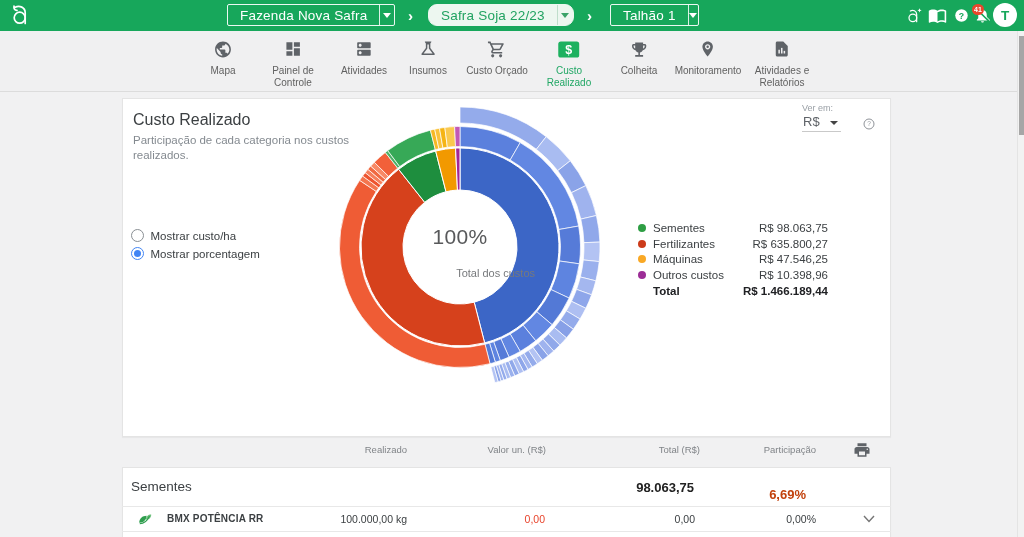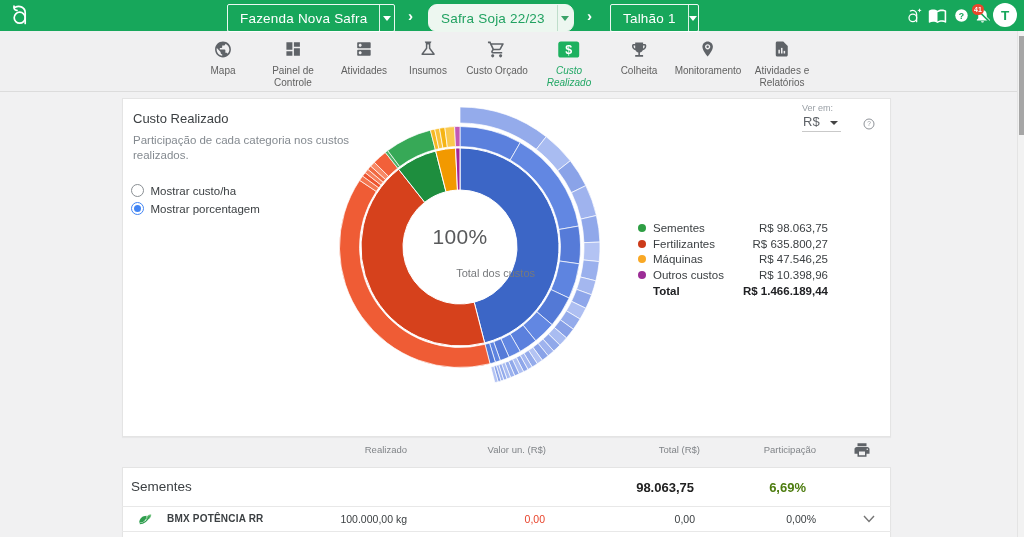--- a/index.html
+++ b/index.html
@@ -3,49 +3,49 @@
 <meta charset="utf-8">
 <style>
   * { margin:0; padding:0; box-sizing:border-box; }
   html,body { background:#e9e9ea; }
   body { font-family:"Liberation Sans", sans-serif; }
   .screen { position:relative; width:1024px; height:537px; background:#f1f1f2; overflow:hidden; }
 
   
   .topbar { position:absolute; left:0; top:0; width:1024px; height:31px; background:#17a75b; z-index:30; }
   .logo { position:absolute; left:7px; top:2px; width:26px; height:26px; }
-  .crumb-box { position:absolute; top:4px; height:28px; border:1px solid rgba(255,255,255,.92); border-radius:2px; display:flex; align-items:stretch; color:#fff; }
+  .crumb-box { position:absolute; top:4px; height:22px; border:1px solid rgba(255,255,255,.92); border-radius:2px; display:flex; align-items:stretch; color:#fff; }
   .crumb-box .cb-label { display:flex; align-items:center; padding:0 12px; font-size:13.5px; letter-spacing:.2px; white-space:nowrap; }
   .crumb-box .cb-arrow { display:flex; align-items:center; justify-content:center; width:23px; border-left:1px solid rgba(255,255,255,.85); }
   .tri-down-white { width:0; height:0; border-left:4.5px solid transparent; border-right:4.5px solid transparent; border-top:5px solid #fff; }
   .crumb-box.selected { background:#edf7f0; border-color:#edf7f0; color:#21a261;border-radius:9px; }
   .crumb-box.selected .cb-arrow { border-left:1px solid #bfdecb; }
   .crumb-box.selected .tri-down-white { border-top-color:#3aa268; }
   .crumb-sep { position:absolute; top:0; height:31px; display:flex; align-items:center; color:#fff; font-size:15px; font-weight:bold; }
   .tb-ic { position:absolute; top:0; height:31px; display:flex; align-items:center; justify-content:center; }
   .avatar { position:absolute; left:993px; top:3px; width:24px; height:24px; background:#fff; border-radius:50%; color:#17a75b; font-size:13.5px; font-weight:bold; display:flex; align-items:center; justify-content:center; }
   .badge { position:absolute; left:972px; top:4px; min-width:12px; height:11px; background:#e8472c; border-radius:6px; color:#fff; font-size:7px; font-weight:bold; display:flex; align-items:center; justify-content:center; padding:0 2px; z-index:2; }
 
   
   .navbar { position:absolute; left:0; top:31px; width:1024px; height:61px; background:#f0f0f1; border-bottom:1px solid #dcdcdc; z-index:20; }
   .nav-item { position:absolute; top:6px; text-align:center; color:#5f6368; cursor:pointer; transform:translateX(-50%); }
   .nav-item .nicon { height:24px; display:flex; align-items:center; justify-content:center; }
   .nav-item .nlabel { margin-top:4px; font-size:10px; line-height:11.5px; color:#616161; }
-  .nav-item.active .nlabel { color:#21a765;font-style:italic; }
+  .nav-item.active .nlabel { color:#21a765; }
 
   
   .page { position:absolute; left:0; top:0; width:1017px; height:537px; }
   .card { position:absolute; background:#fff; border:1px solid #e4e4e4; box-shadow:0 1px 1px rgba(0,0,0,.04); }
   .card1 { left:122px; top:98px; width:769px; height:339px; }
   .card2 { left:122px; top:467px; width:769px; height:90px; }
 
-  .card-title { position:absolute; left:133px; top:111px; font-size:13px; color:#3c4043; }
+  .card-title { position:absolute; left:133px; top:111px; font-size:16px; color:#3c4043; }
   .card-sub { position:absolute; left:133px; top:133px; width:268px; font-size:11.5px; line-height:15px; color:#848a90; }
 
-  .radio-row { position:absolute; left:131px; display:flex; align-items:center; cursor:pointer; }
+  .radio-row { position:absolute; left:131px; display:flex; align-items:center; cursor:pointer;margin-top:45px; }
   .radio-outer { width:13px; height:13px; border-radius:50%; border:1.6px solid #8a8f94; background:#fff; display:flex; align-items:center; justify-content:center; }
   .radio-row.sel .radio-outer { border-color:#4285f4; }
   .radio-inner { width:7px; height:7px; border-radius:50%; background:#4285f4; }
   .radio-lab { margin-left:6.5px; font-size:11.5px; color:#3c4043; }
 
   .ver-em { position:absolute; left:802px; top:103px; font-size:9px; color:#9aa0a6; }
   .currency-select { position:absolute; left:802px; top:113px; width:39px; height:19px; border-bottom:1px solid #c9c9c9; cursor:pointer; }
   .currency-select .cur { position:absolute; left:1px; top:1px; font-size:13px; color:#5f6368; }
   .currency-select .tri { position:absolute; right:3px; top:8px; width:0; height:0; border-left:4px solid transparent; border-right:4px solid transparent; border-top:4.5px solid #444; }
   .help-bubble { position:absolute; left:863px; top:118px; width:12px; height:12px; }
@@ -66,21 +66,21 @@
   .lg-row.total .lg-val { font-weight:bold; color:#202124; }
 
   
   .thead-lab { position:absolute; top:444px; font-size:9.5px; color:#808488; transform:translateX(-100%); white-space:nowrap; }
   .print-btn { position:absolute; left:853px; top:441px; width:18px; height:18px; cursor:pointer; }
 
   
   .group-row { position:absolute; left:122px; top:467px; width:769px; height:40px; }
   .group-name { position:absolute; left:9px; top:12px; font-size:13.5px; color:#3c4043; }
   .group-total { position:absolute; right:197px; top:13px; font-size:13px; font-weight:bold; color:#212121;text-align:center; }
-  .group-part { position:absolute; right:85px; top:13px; font-size:13px; font-weight:bold; color:#4d7c0f; }
+  .group-part { position:absolute; right:85px; top:20px; font-size:13px; font-weight:bold; color:#c2410c; }
   .divider { position:absolute; left:122px; width:769px; height:1px; background:#e8e8e8; }
   .prod-row { position:absolute; left:122px; width:673px; height:24px; }
   .prod-ic { position:absolute; left:15px; top:4px; width:16px; height:16px; }
   .prod-name { position:absolute; left:45px; top:6px; font-size:10px; font-weight:bold; color:#3c4043; letter-spacing:.2px; }
   .pv { position:absolute; top:6px; font-size:10.5px; color:#3c4043; transform:translateX(-100%); white-space:nowrap; }
   .pv.red { color:#e8442c; }
   .row-chev { position:absolute; left:740px; top:7px; width:14px; height:10px; cursor:pointer; }
 
   
   .scrollbar { position:absolute; right:0; top:31px; width:7px; height:506px; background:#f2f2f2; border-left:1px solid #e4e4e4; z-index:40; }

